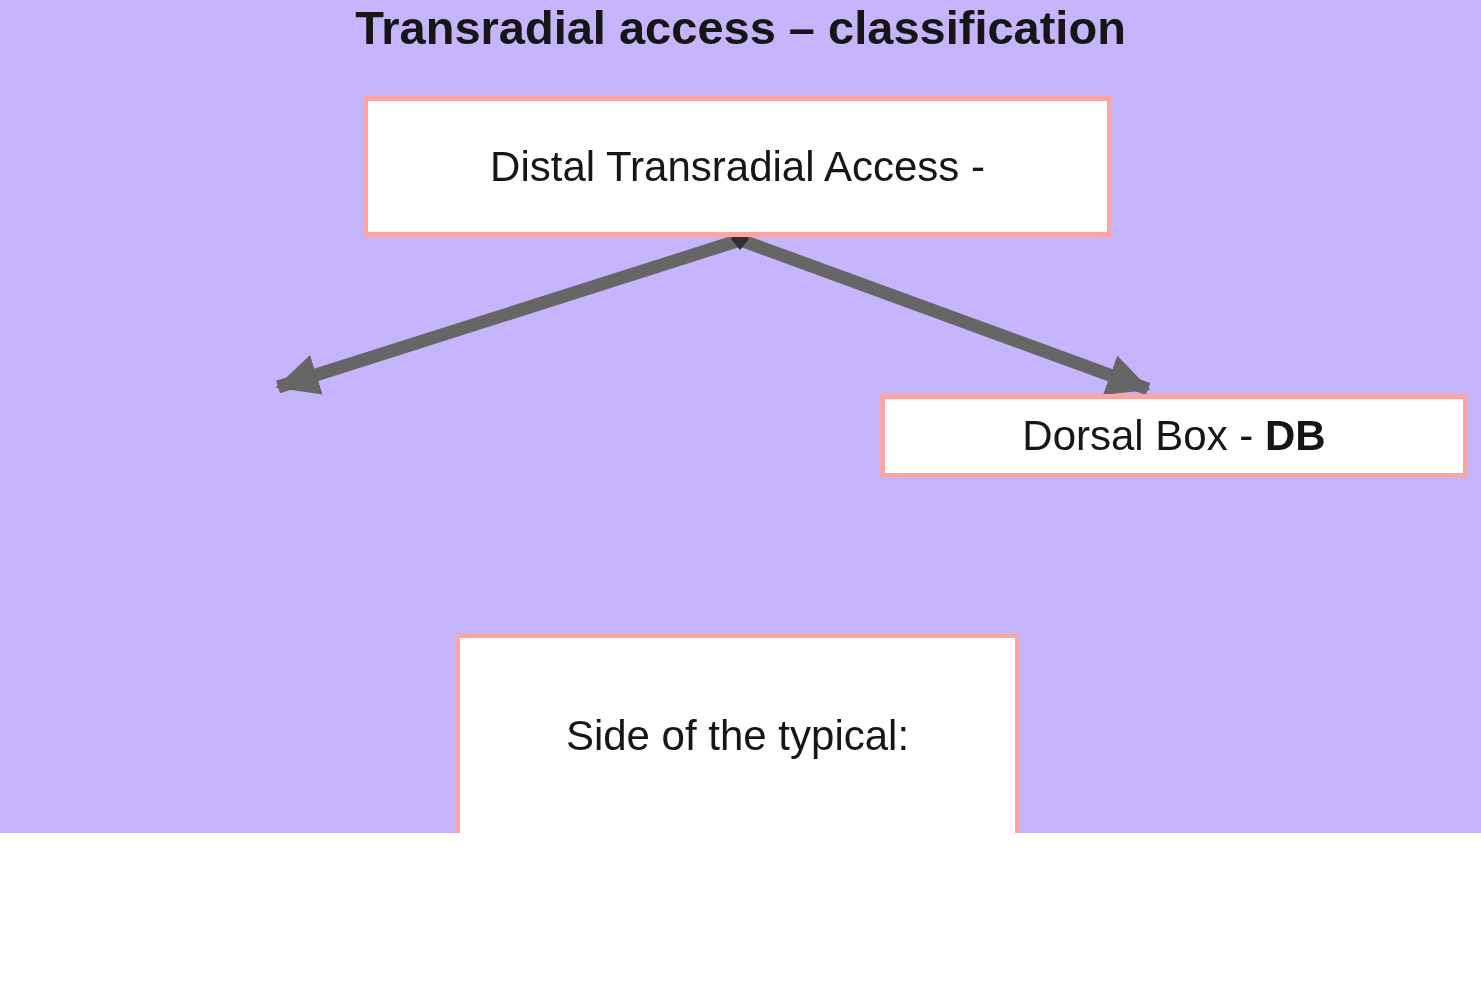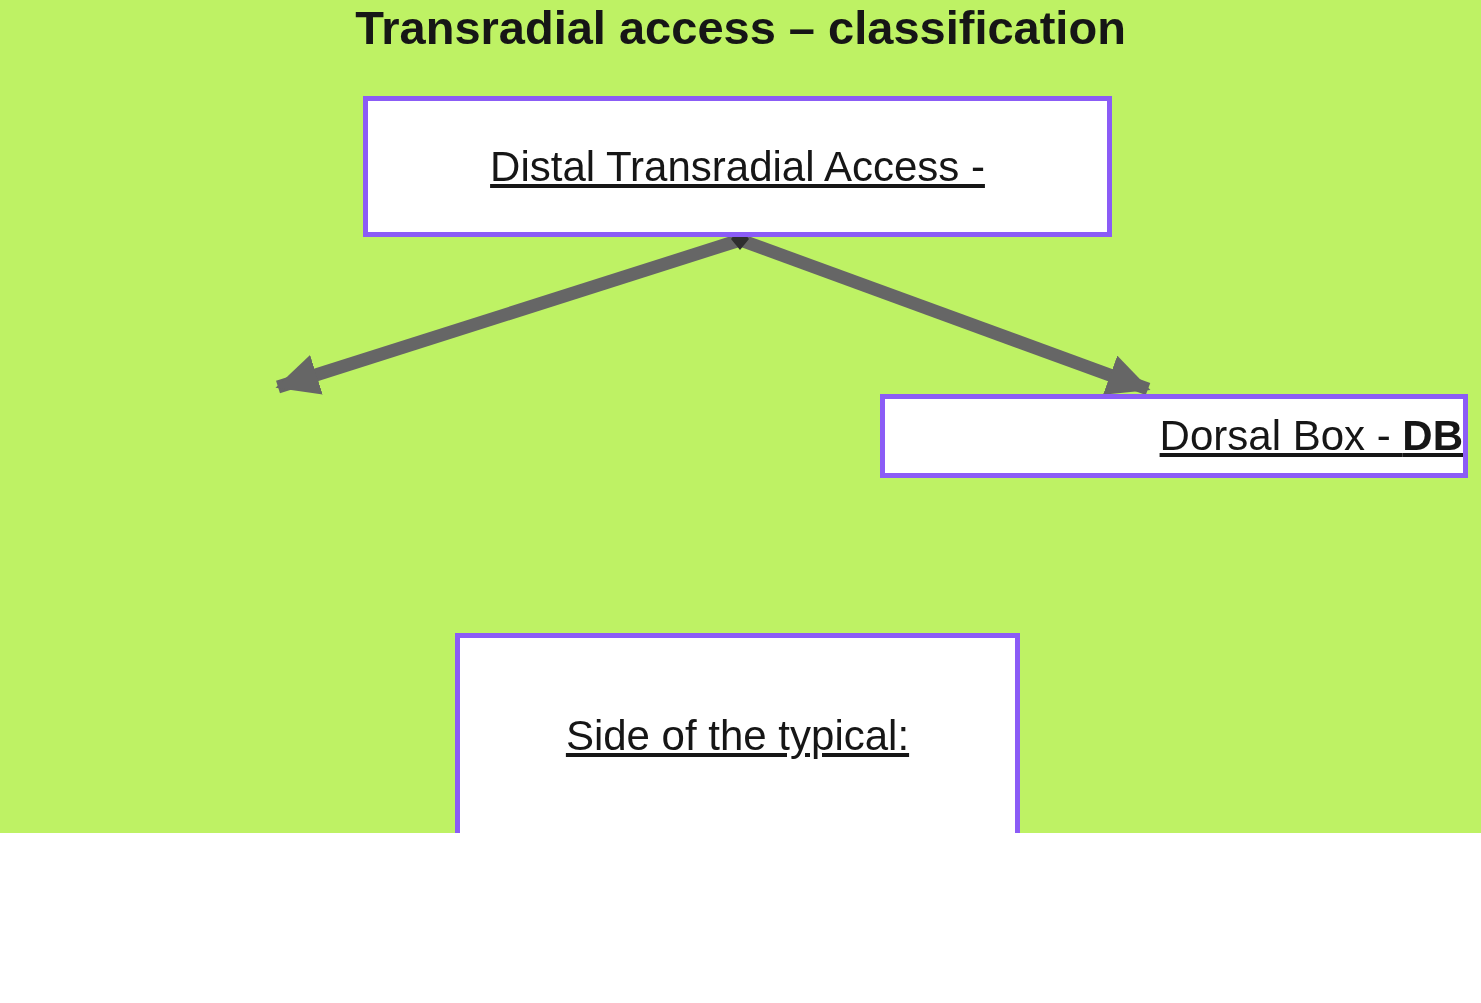--- a/index.html
+++ b/index.html
@@ -1,20 +1,20 @@
 <!DOCTYPE html>
 <html><head>
 <meta charset="utf-8">
 <style>
   html, body { margin: 0; padding: 0; background: #ffffff; }
   .stage {
     position: relative;
     width: 1481px;
     height: 833px;
-    background: #bef264;
+    background: #c4b5fd;
     font-family: "Liberation Sans", sans-serif;
     color: #161616;
     overflow: hidden;
   }
   .title {
     position: absolute;
     top: 0px; left: 0; right: 0;
     margin: 0;
     text-align: center;
     font-size: 47px;
@@ -25,35 +25,34 @@
   .arrows {
     position: absolute;
     inset: 0;
     width: 1481px;
     height: 1003px;
     pointer-events: none;
   }
   .box {
     position: absolute;
     box-sizing: border-box;
-    border: 5px solid #8b5cf6;
+    border: 5px solid #fca5a5;
     background: #ffffff;
     display: flex;
     flex-direction: column;
     align-items: center;
     justify-content: center;
     text-align: center;
     font-size: 42px;
     line-height: 1.42;
-    text-decoration: underline;
   }
   .box b { font-weight: 700; }
   .box-dtra   { left: 363px; top: 96px;  width: 749px;  height: 141px; }
   .box-snuff  { left: 6px;   top: 394px; width: 500px;  height: 84px;  }
-  .box-dorsal { left: 880px; top: 394px; width: 588px;  height: 84px; align-items: flex-end;  }
+  .box-dorsal { left: 880px; top: 394px; width: 588px;  height: 84px;  }
   .box-side   { left: 455px; top: 633px; width: 565px;  height: 205px; line-height: 1.5; }
   .box-ptra   { left: 13px;  top: 912px; width: 1457px; height: 84px;  border-width: 7px; font-size: 43px; }
 </style>
 </head>
 <body>
 
 <div class="stage">
 
   <h1 class="title">Transradial access – classification</h1>
 

